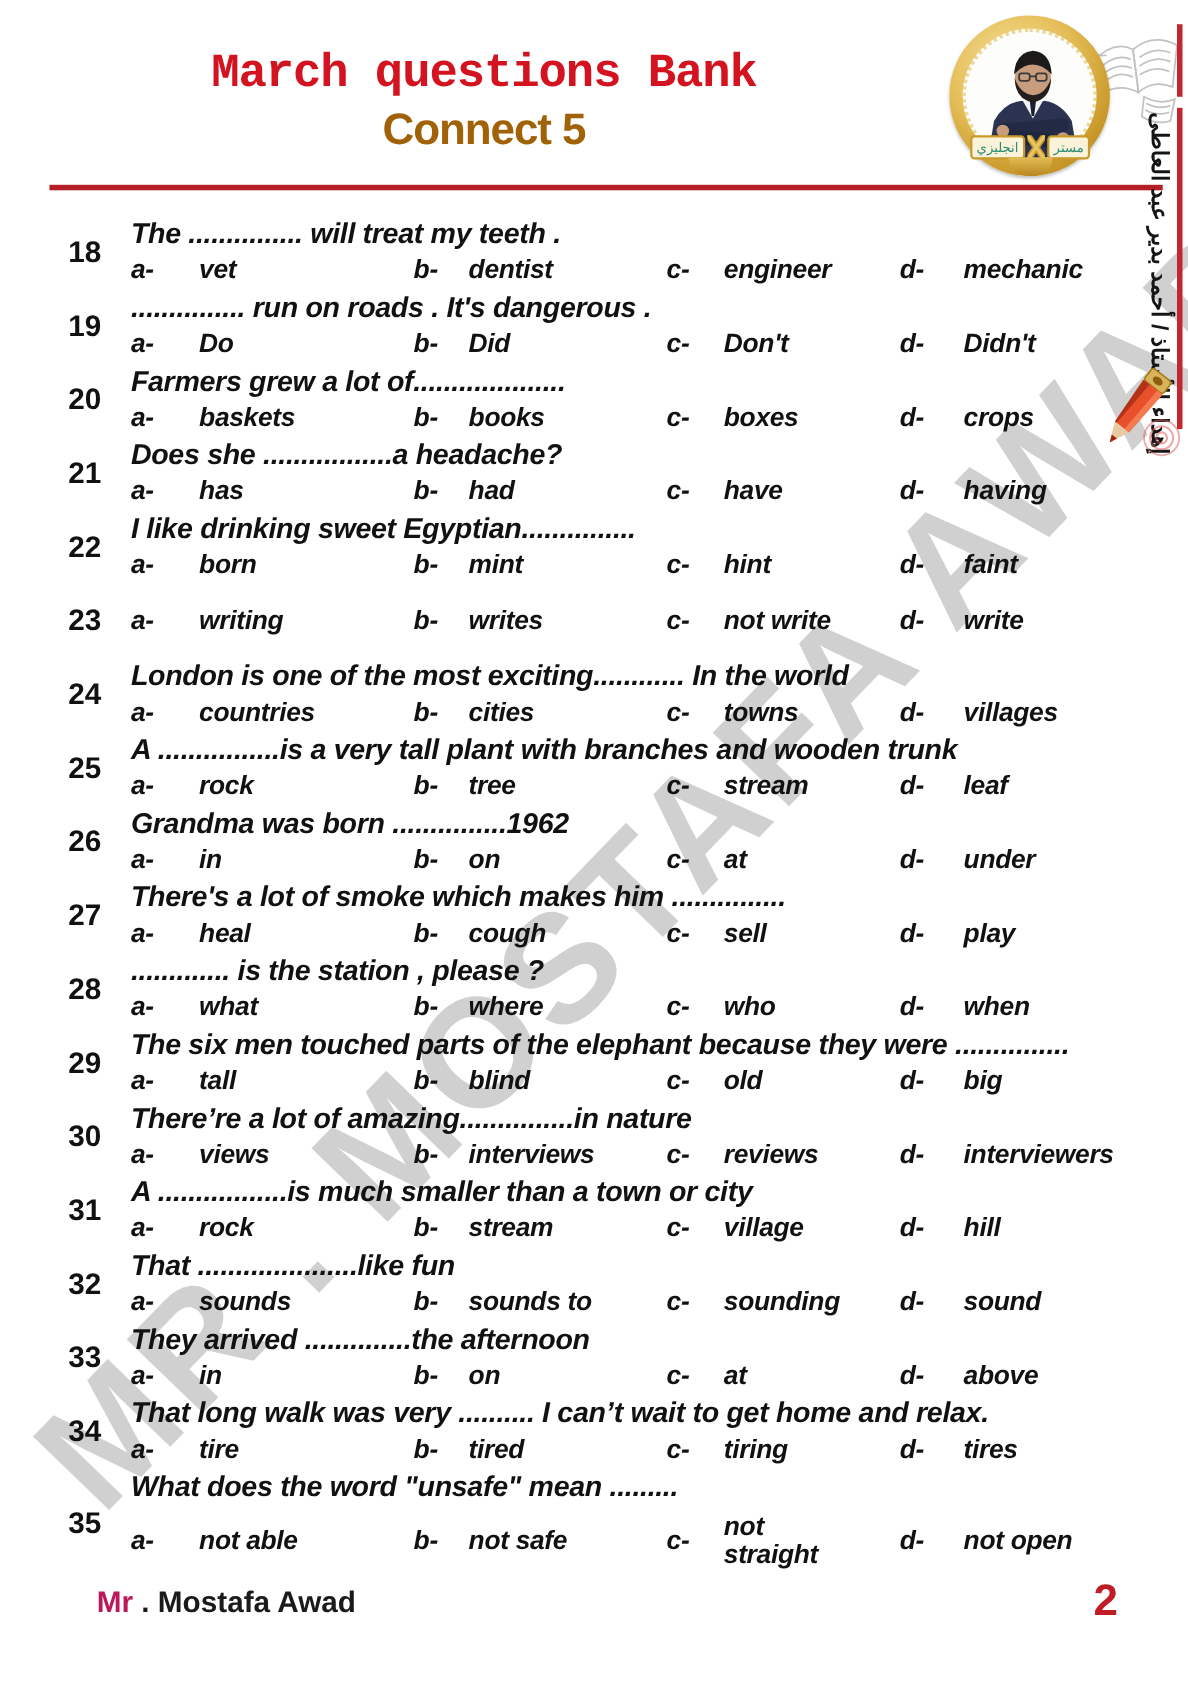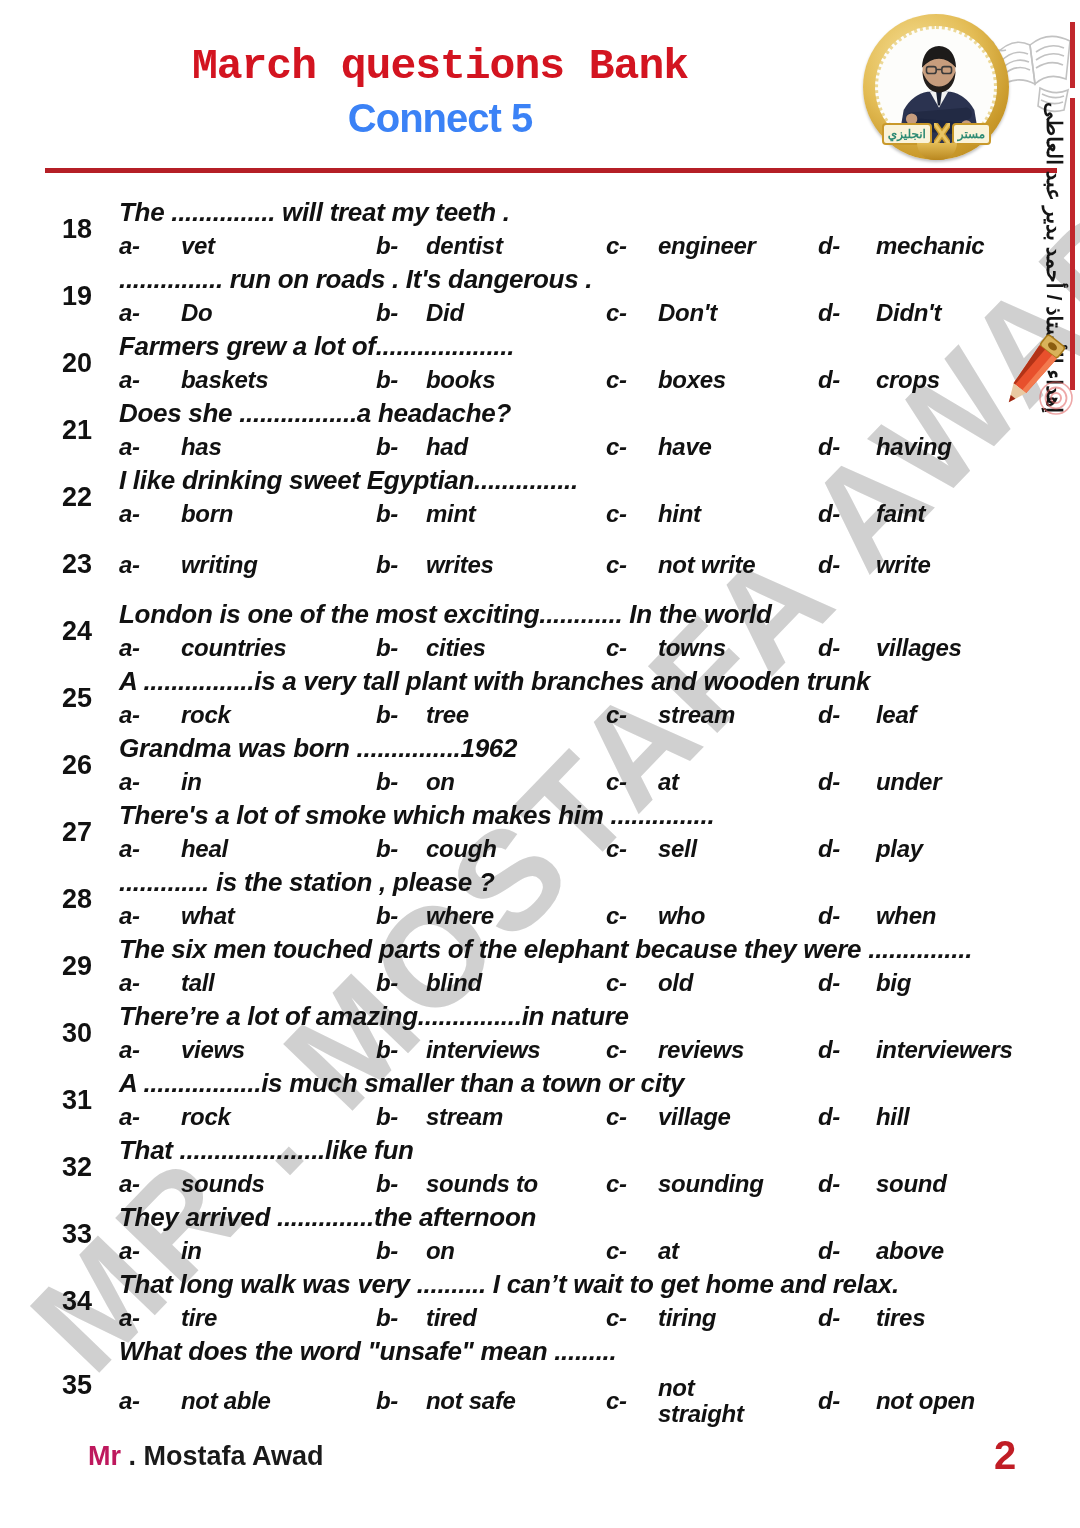--- a/index.html
+++ b/index.html
@@ -13,21 +13,21 @@
   }
   
   .header-title {
     position:absolute; left:90px; top:42px; width:700px;
     text-align:center; font-size:43px; font-weight:bold;
     letter-spacing:-1px; color:#d31420; z-index:2;font-family:Liberation Mono, monospace;
   }
   .header-subtitle {
     position:absolute; left:90px; top:96px; width:700px;
     text-align:center; font-size:40px; font-weight:bold;
-    letter-spacing:-1px; color:#3b82f6; z-index:2;
+    letter-spacing:-1px; color:#a16207; z-index:2;
   }
   .header-rule {
     position:absolute; left:45px; top:168px; width:1012px; height:5px;
     background:#b51f26; z-index:1;
   }
   
   .logo { position:absolute; left:861px; top:14px; width:150px; height:152px; z-index:3; }
   .logo-ring {
     position:absolute; left:2px; top:0; width:146px; height:146px; border-radius:50%;
     background:radial-gradient(circle at 38% 32%, #f7e29b 0%, #e3bc55 45%, #c9992a 72%, #a87a1a 100%);
@@ -37,21 +37,21 @@
     position:absolute; left:14px; top:12px; width:122px; height:122px; border-radius:50%;
     background:#fdfdfb; border:3px dotted #ecd896; overflow:hidden;
   }
   .logo-person { position:absolute; left:0; top:8px; width:122px; height:114px; }
   .badge-row {
     position:absolute; left:24px; top:109px; width:103px; height:22px;
     display:flex; direction:rtl; align-items:center; justify-content:center; gap:2px;
   }
   .badge-box {
     background:#faf3da; border:2px solid #c9992a; border-radius:4px;
-    font-size:12px; font-weight:bold; color:#2e8b74;
+    font-size:12px; font-weight:normal; color:#2e8b74;
     height:22px; line-height:18px; padding:0 4px; white-space:nowrap;
   }
   .badge-x { width:16px; height:22px; flex:0 0 16px; }
   .badge-tail {
     position:absolute; left:56px; top:129px; width:40px; height:17px;
     background:linear-gradient(#e3bc55,#b9871f);
     border-radius:0 0 20px 20px;
   }
   
   .vline { position:absolute; left:1070px; width:5px; background:#c1272d; z-index:2; }

